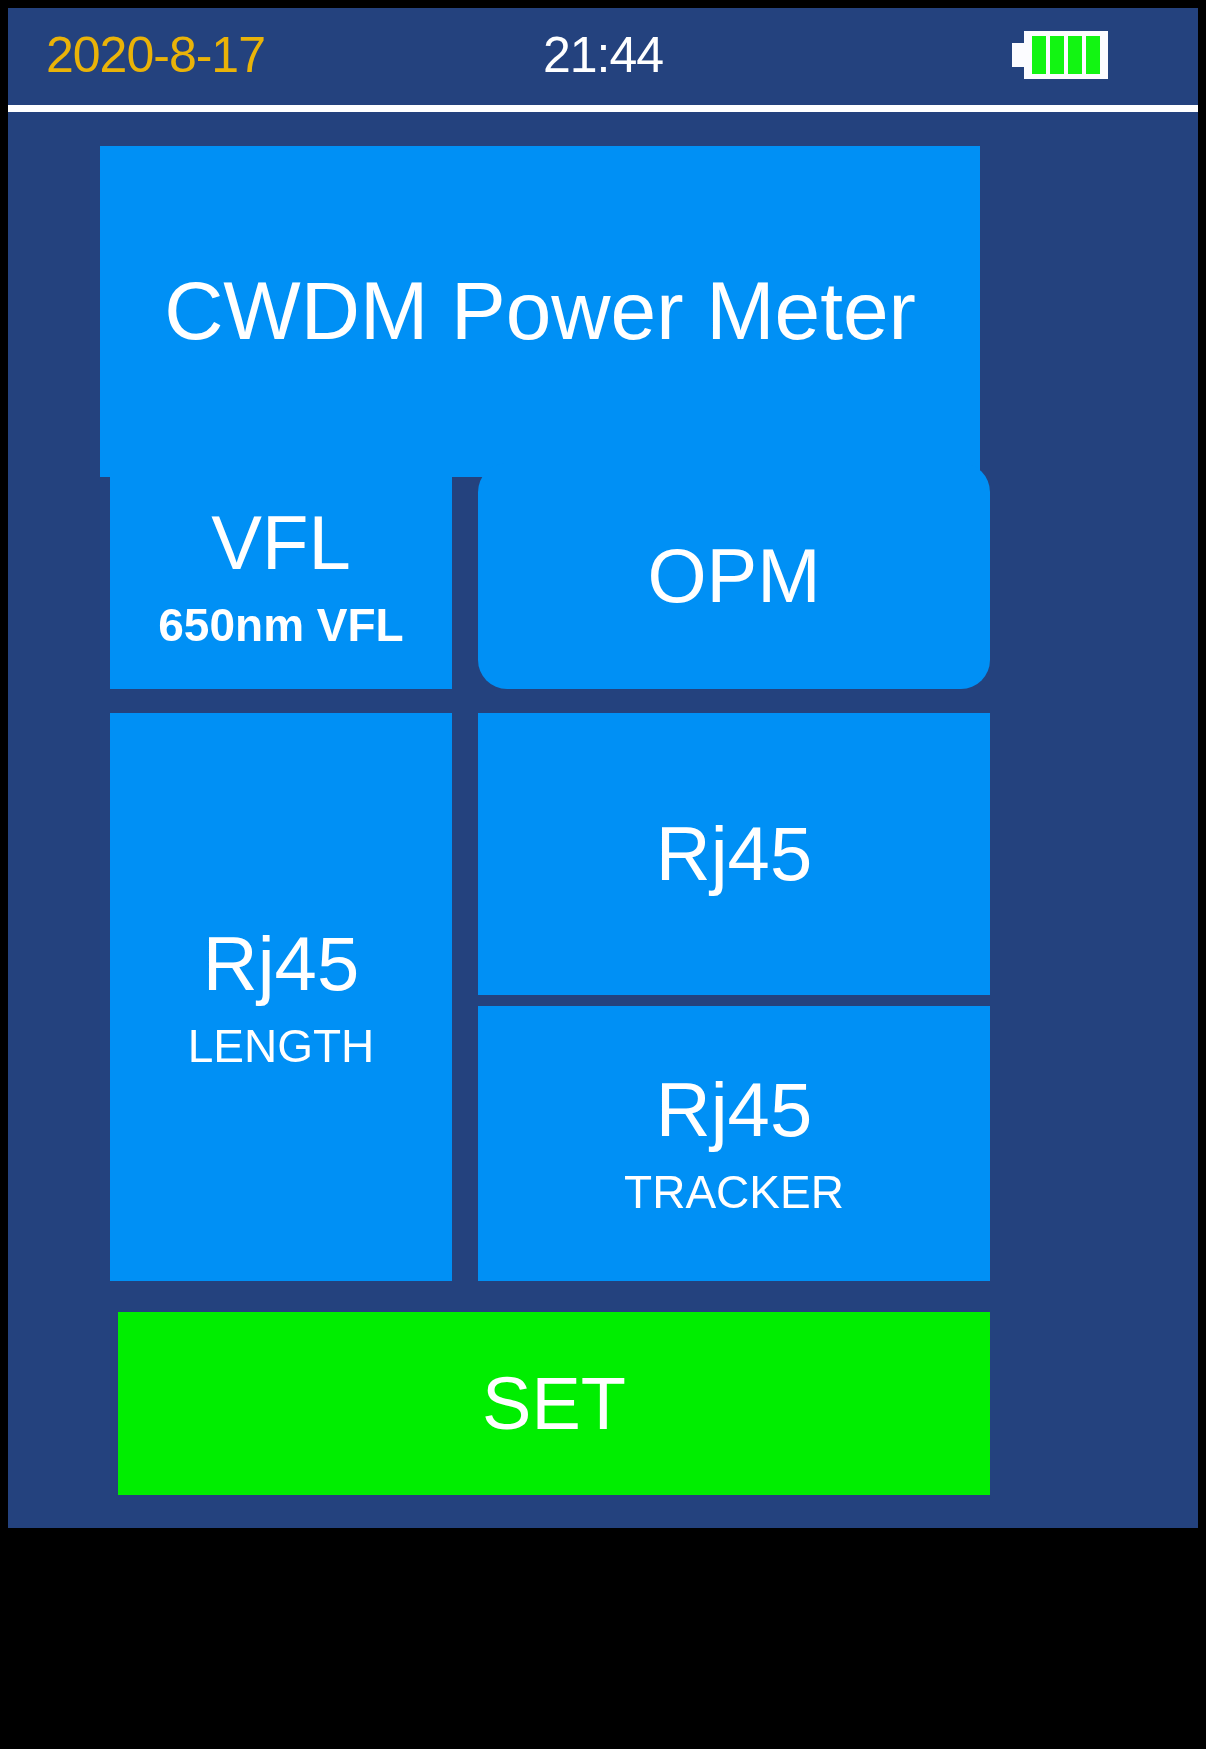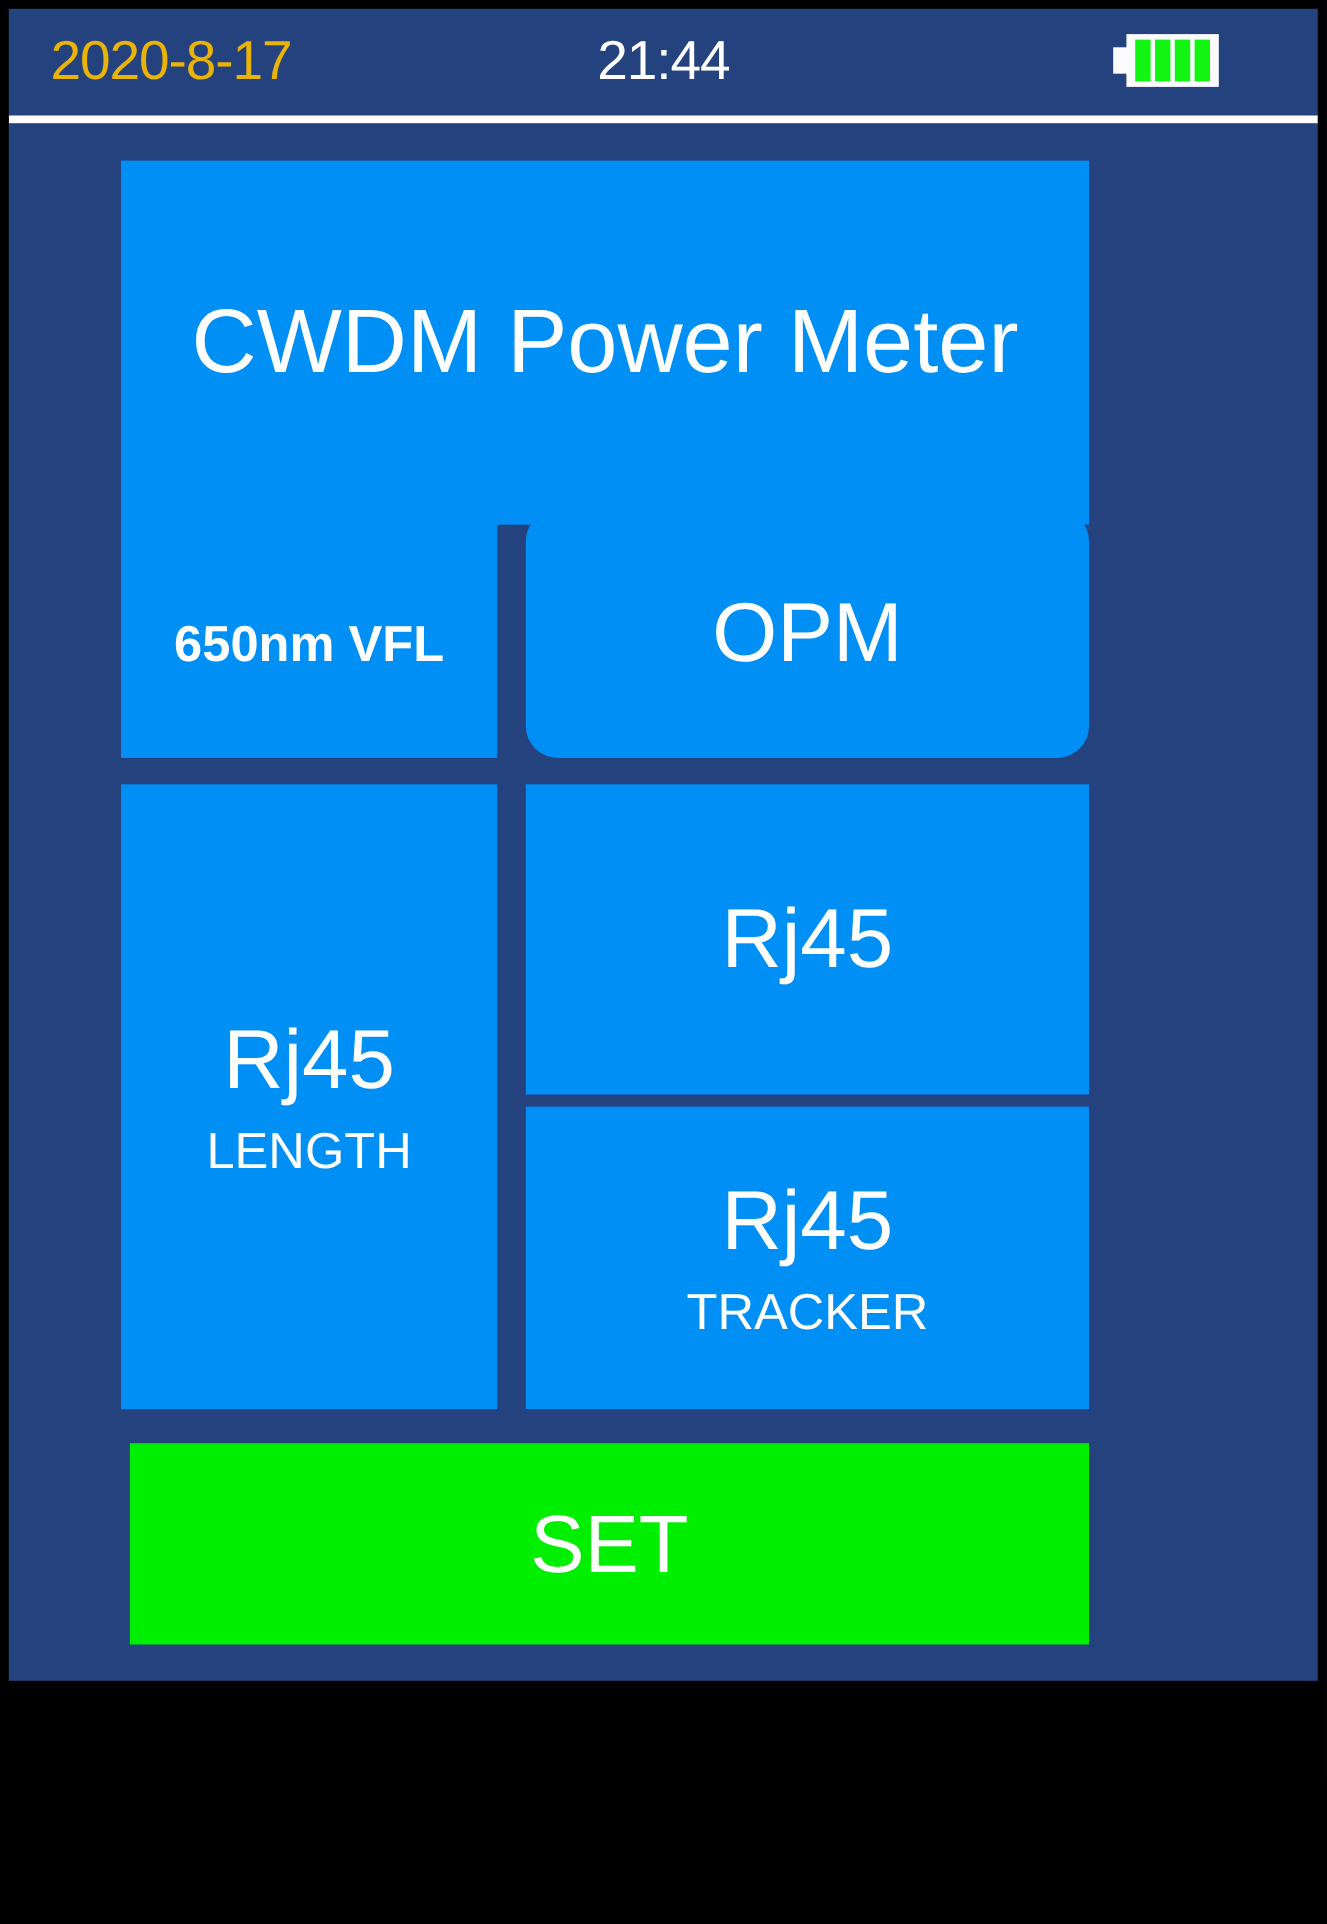--- a/index.html
+++ b/index.html
@@ -150,21 +150,21 @@
     font-size: 46px;
     font-weight: normal;
     line-height: 1.05;
     white-space: nowrap;
     margin-top: 18px;
   }
   .tile-sub.bold { font-weight: bold; }
 
   
   #tile-header {
-    left: 102px;
+    left: 92px;
     top: 34px;
     width: 880px;
     height: 331px;
   }
   #tile-header .tile-title {
     font-size: 82px;
   }
 
   
   #tile-vfl {
@@ -240,20 +240,21 @@
 
     <div id="status-divider"></div>
 
     <div id="tiles">
 
       <div class="tile" id="tile-header">
         <div class="tile-title">CWDM Power Meter</div>
       </div>
 
       <div class="tile" id="tile-vfl">
+        <div class="tile-title">VFL</div>
         <div class="tile-sub bold">650nm VFL</div>
       </div>
 
       <div class="tile" id="tile-opm">
         <div class="tile-title">OPM</div>
       </div>
 
       <div class="tile" id="tile-length">
         <div class="tile-title">Rj45</div>
         <div class="tile-sub">LENGTH</div>

